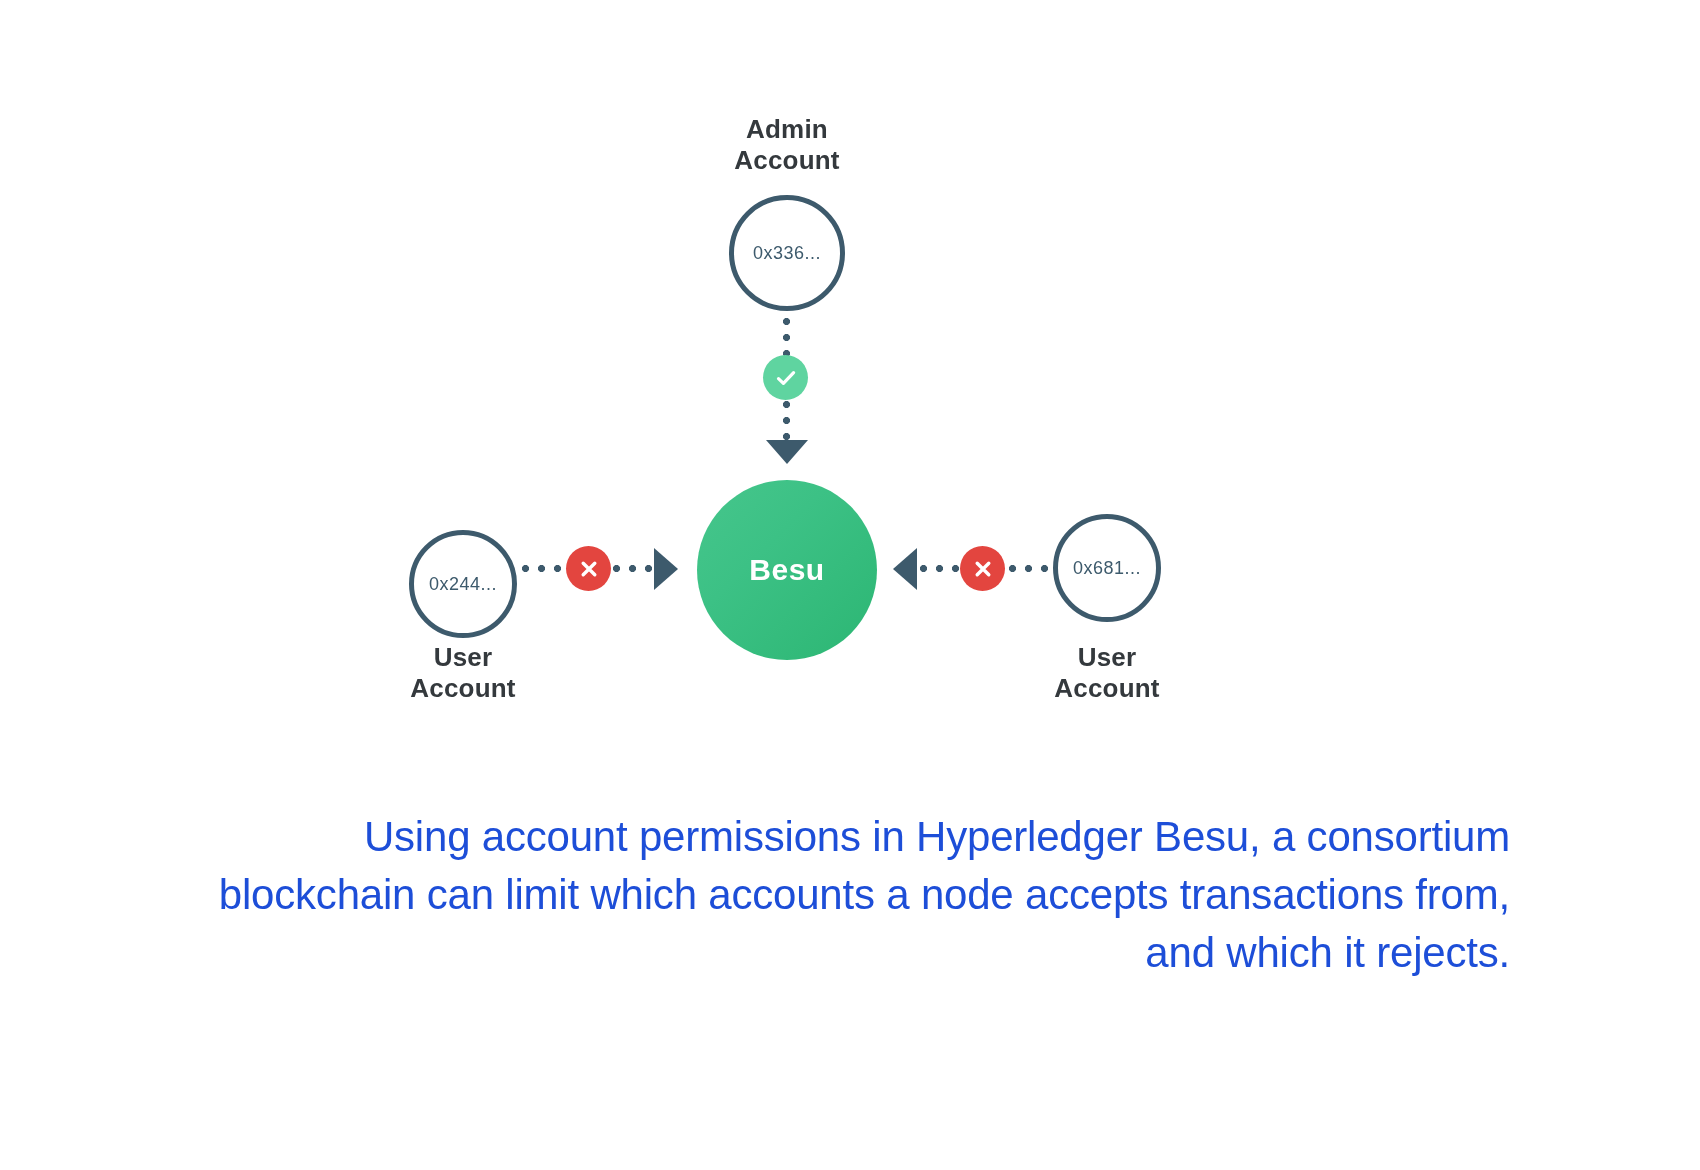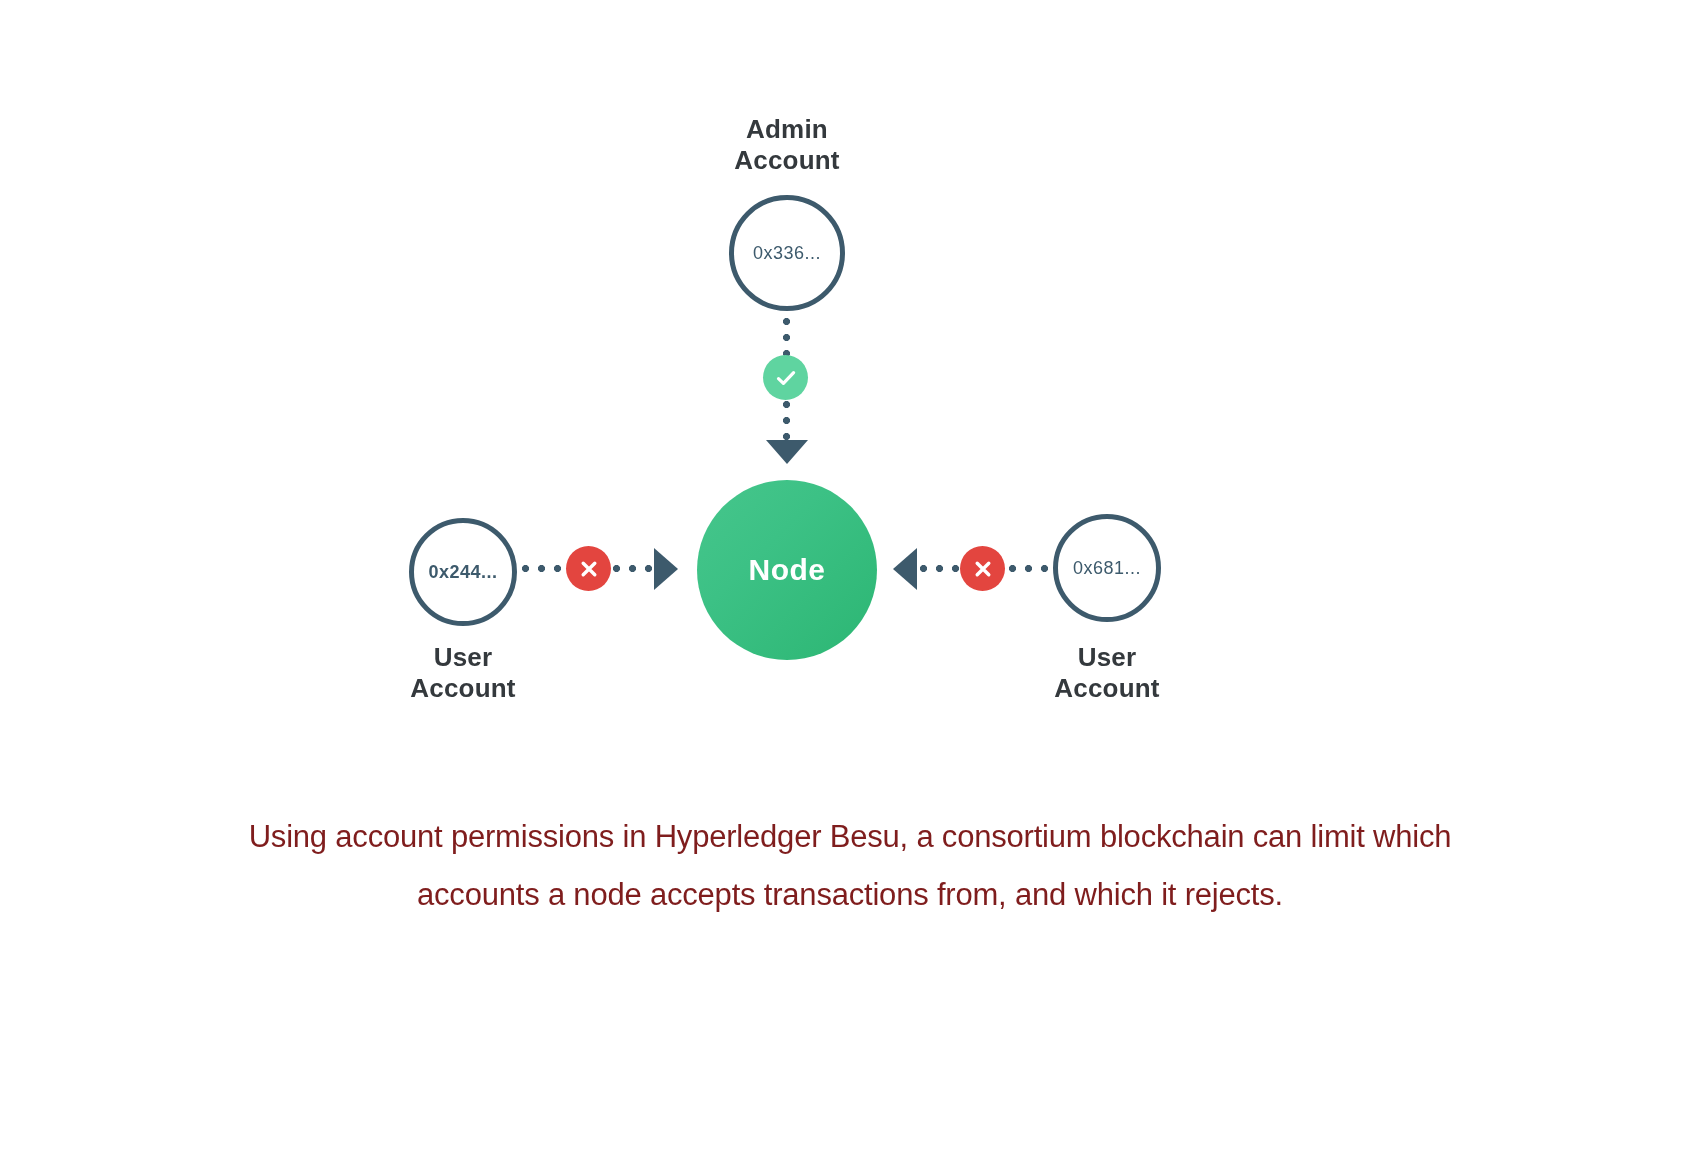--- a/index.html
+++ b/index.html
@@ -64,24 +64,23 @@
   }
 
   #admin-circle {
     left: 729px;
     top: 195px;
     width: 116px;
     height: 116px;
   }
   #left-circle {
     left: 409px;
-    top: 518px;
+    top: 530px;
     width: 108px;
     height: 108px;
-    font-weight: bold;
   }
   #right-circle {
     left: 1053px;
     top: 514px;
     width: 108px;
     height: 108px;
     justify-content: center;
   }
 
   
@@ -196,23 +195,23 @@
     top: 642px;
     width: 300px;
   }
 
   
   #caption {
     position: absolute;
     left: 190px;
     top: 808px;
     width: 1320px;
-    text-align: center;
-    color: #7f1d1d;
-    font-size: 31px;
+    text-align: right;
+    color: #1d4ed8;
+    font-size: 42px;
     line-height: 58px;
     font-family: "Liberation Sans", sans-serif;
     font-weight: 400;
     letter-spacing: -0.2px;
   }
 </style>
 </head>
 <body>
 
 <div id="canvas">
@@ -232,21 +231,21 @@
       <svg width="28" height="28" viewBox="0 0 28 28" aria-hidden="true">
         <path d="M6.5 14.6 L11.4 19.4 L21.6 8.6" fill="none" stroke="#ffffff" stroke-width="3.2" stroke-linecap="round" stroke-linejoin="round"></path>
       </svg>
     </div>
 
     <div class="dotted-v" style="left:783px; top:401px; height:40px;"></div>
 
     <div class="arrow" id="arrow-down"></div>
 
     <div id="node-circle">
-      <span class="node-text">Node</span>
+      <span class="node-text">Besu</span>
     </div>
 
     <div class="account-circle" id="left-circle">
       <span class="account-addr">0x244...</span>
     </div>
     <div class="node-label" id="left-user-label">User
 Account</div>
 
     <div class="dotted-h" style="left:522px; top:565px; width:42px;"></div>
 

